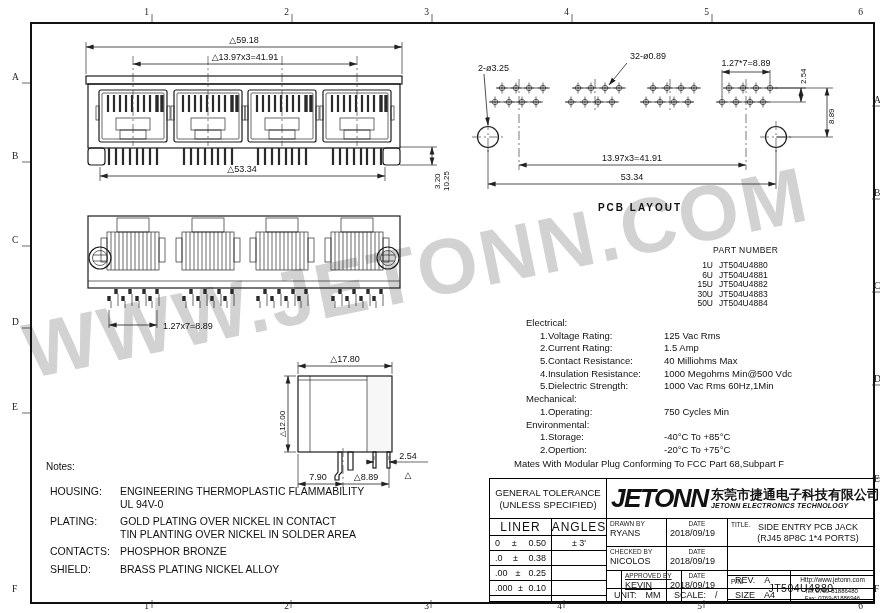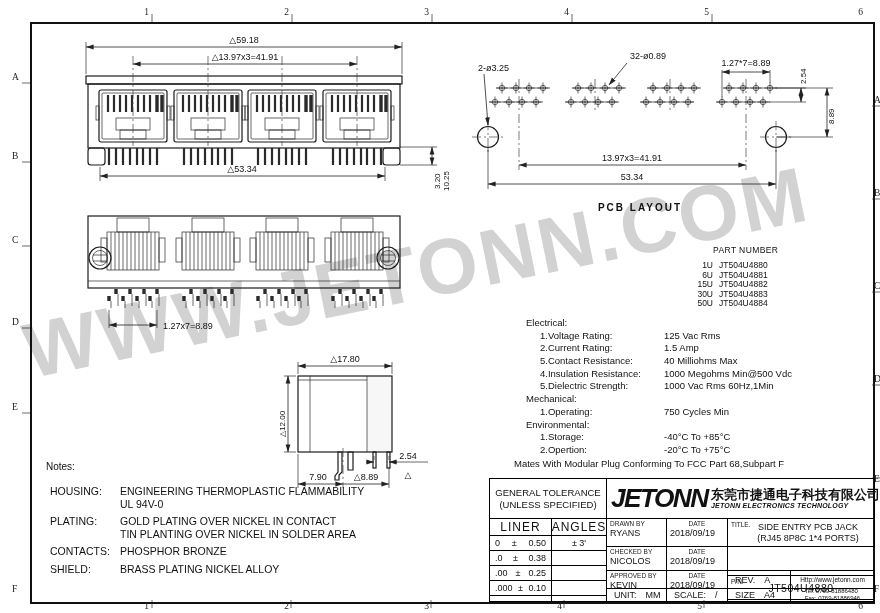--- a/index.html
+++ b/index.html
@@ -418,21 +418,21 @@
         <div class="nm">2018/09/19</div>
     </div>
     <div class="c role" style="left:117px;top:68px;width:61px;height:25px;">
       <div class="sm">CHECKED BY</div>
         <div class="nm">NICOLOS</div>
     </div>
     <div class="c role" style="left:177px;top:68px;width:62px;height:25px;">
       <div class="sm" style="text-align:center;">DATE</div>
         <div class="nm">2018/09/19</div>
     </div>
-    <div class="c role" style="left:117px;top:92px;width:61px;height:32px;">
+    <div class="c role" style="left:132px;top:92px;width:61px;height:32px;text-decoration:underline;">
       <div class="sm">APPROVED BY</div>
         <div class="nm">KEVIN</div>
     </div>
     <div class="c role" style="left:177px;top:92px;width:62px;height:19px;">
       <div class="sm" style="text-align:center;">DATE</div>
         <div class="nm">2018/09/19</div>
     </div>
     <div class="c kv" style="left:117px;top:110px;width:61px;height:14px;">
       <span>UNIT:</span>
         <span>MM</span>

